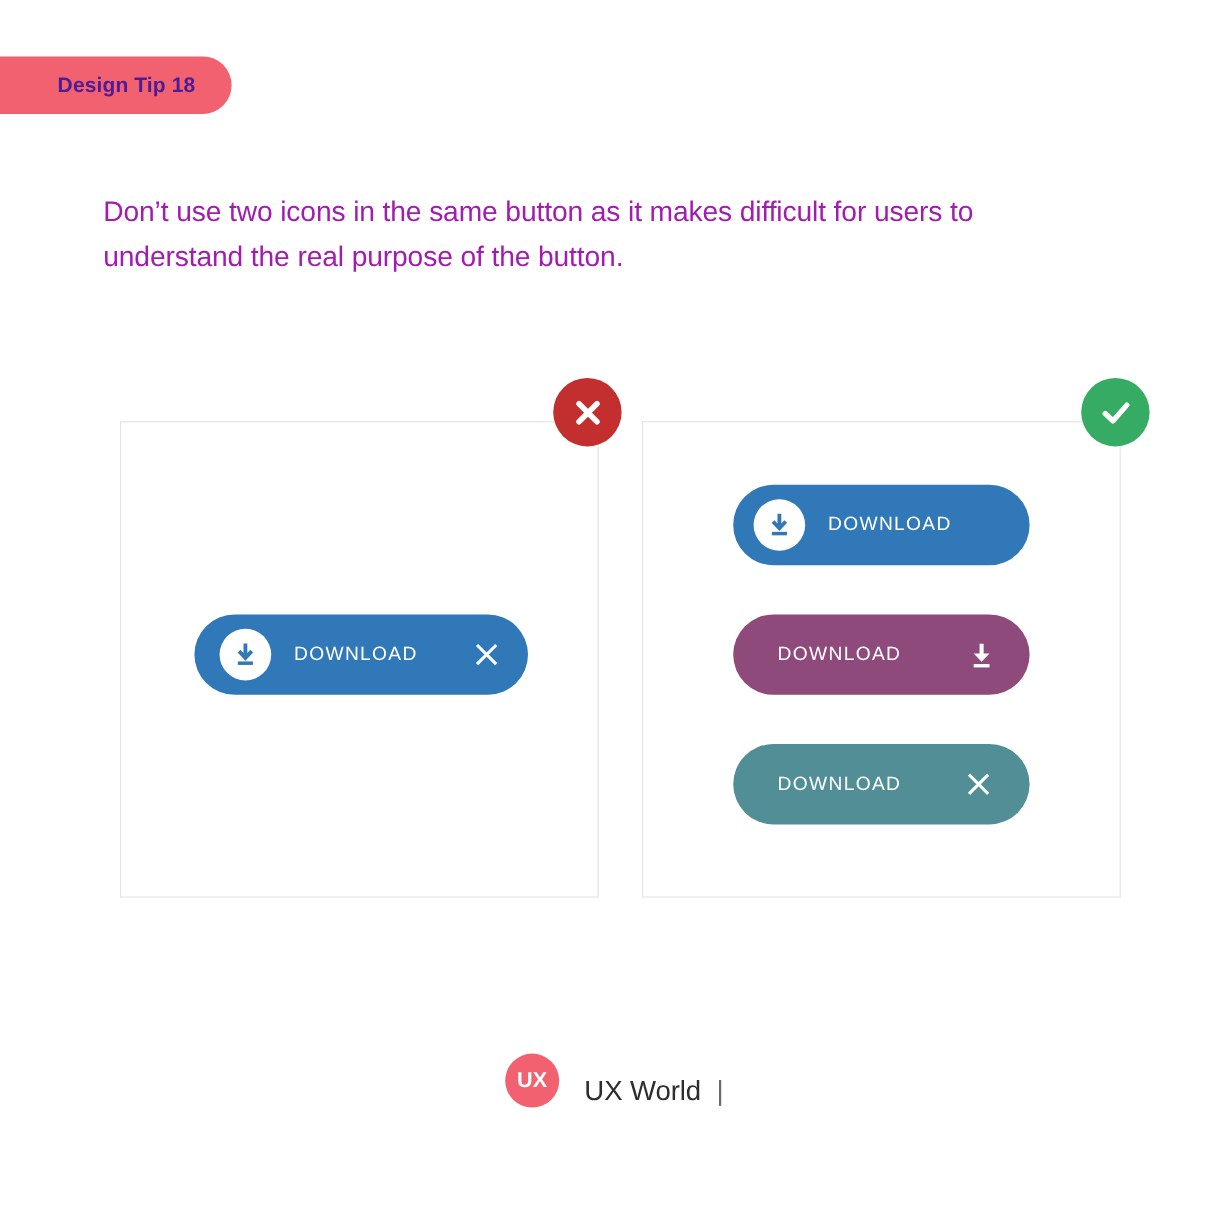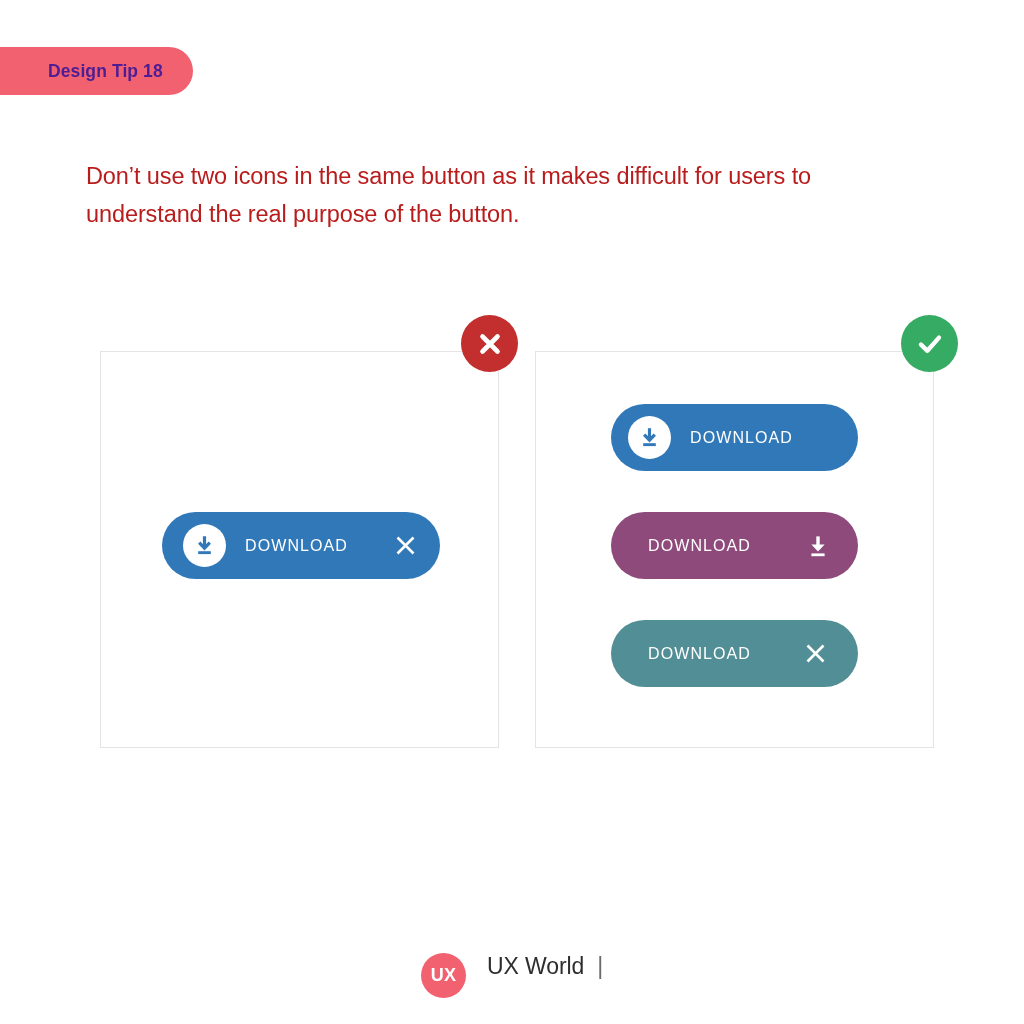--- a/index.html
+++ b/index.html
@@ -37,21 +37,21 @@
     letter-spacing: 0.1px;
     white-space: nowrap;
   }
 
   
   .tip-text {
     position: absolute;
     left: 86px;
     top: 133px;
     width: 810px;
-    color: #b91c1c;
+    color: #a21caf;
     font-size: 23.5px;
     line-height: 38px;
     letter-spacing: -0.1px;
   }
 
   
   .panel {
     position: absolute;
     background: #ffffff;
     border: 1px solid #e4e4e4;
@@ -167,23 +167,23 @@
     padding: 0 29px 0 37px;
     background: #518e95;
   }
   .btn-good-3 .dl-label { margin-right: auto; }
 
   
   .footer {
     position: absolute;
     left: 0;
     right: 0;
-    top: 953px;
-    display: flex;
-    align-items: flex-start;
+    top: 878px;
+    display: flex;
+    align-items: flex-end;
     justify-content: center;
   }
   .footer-logo {
     width: 45px;
     height: 45px;
     border-radius: 50%;
     background: #f26170;
     color: #ffffff;
     display: flex;
     align-items: center;

